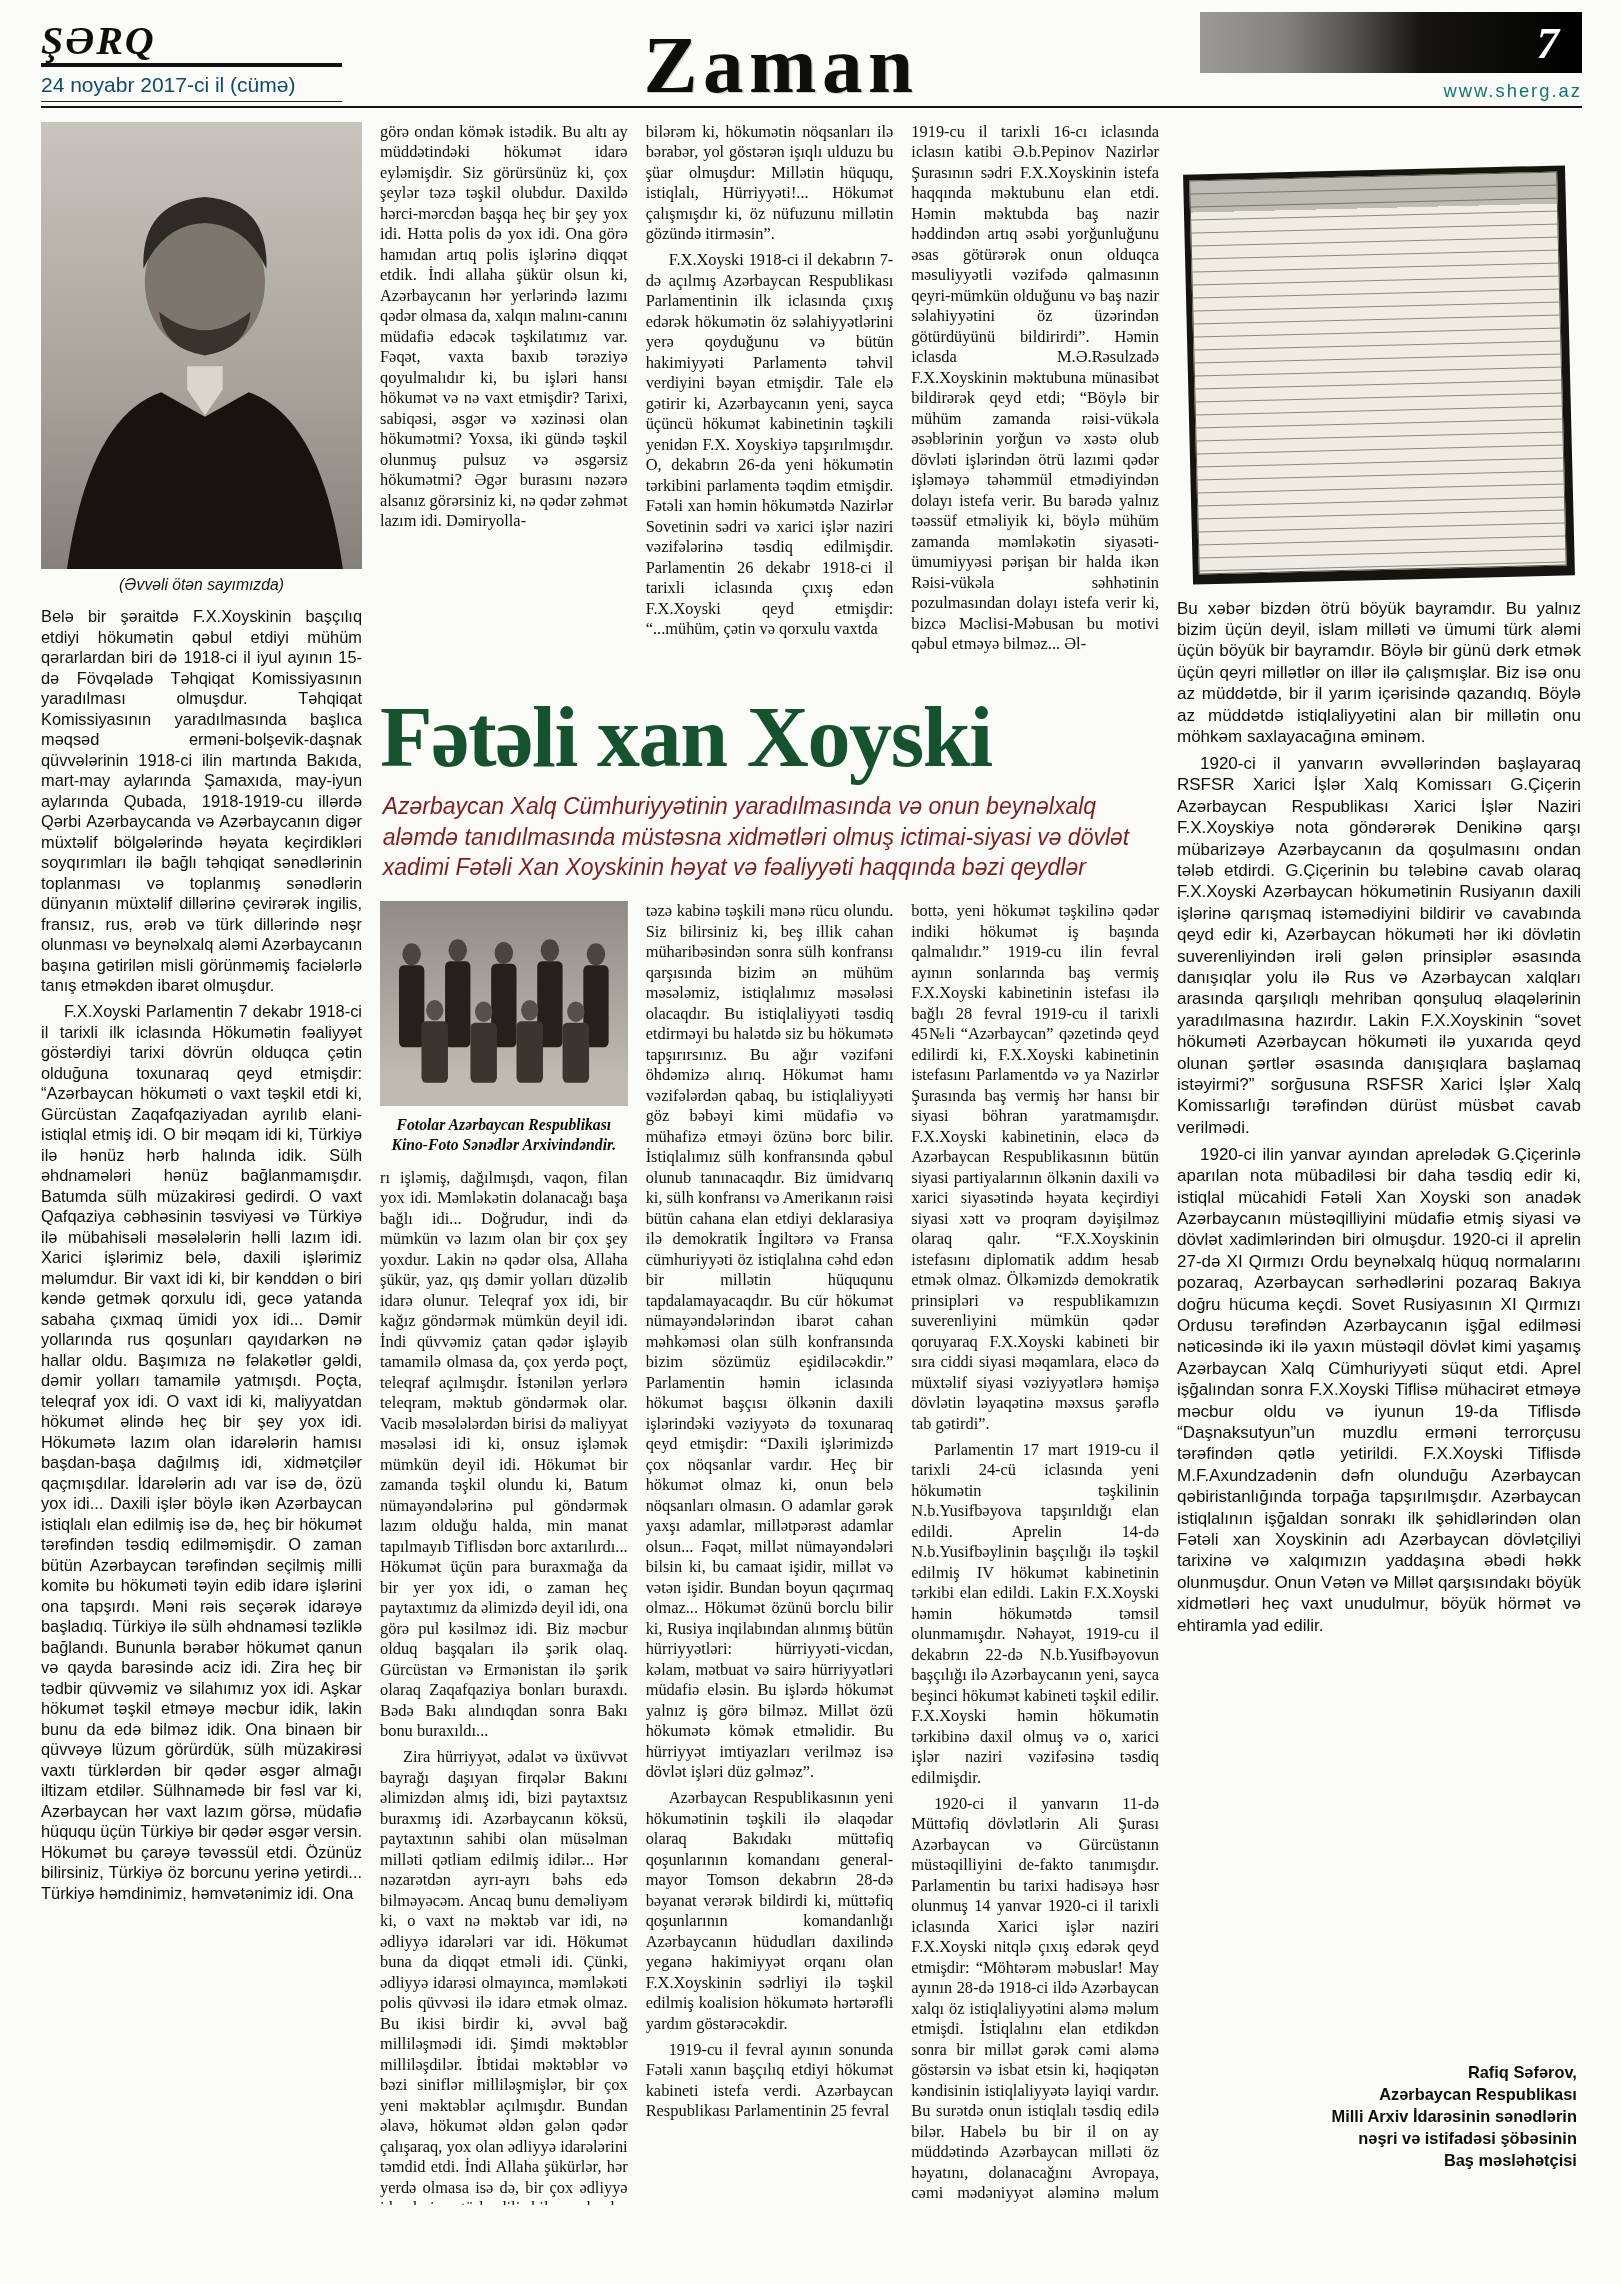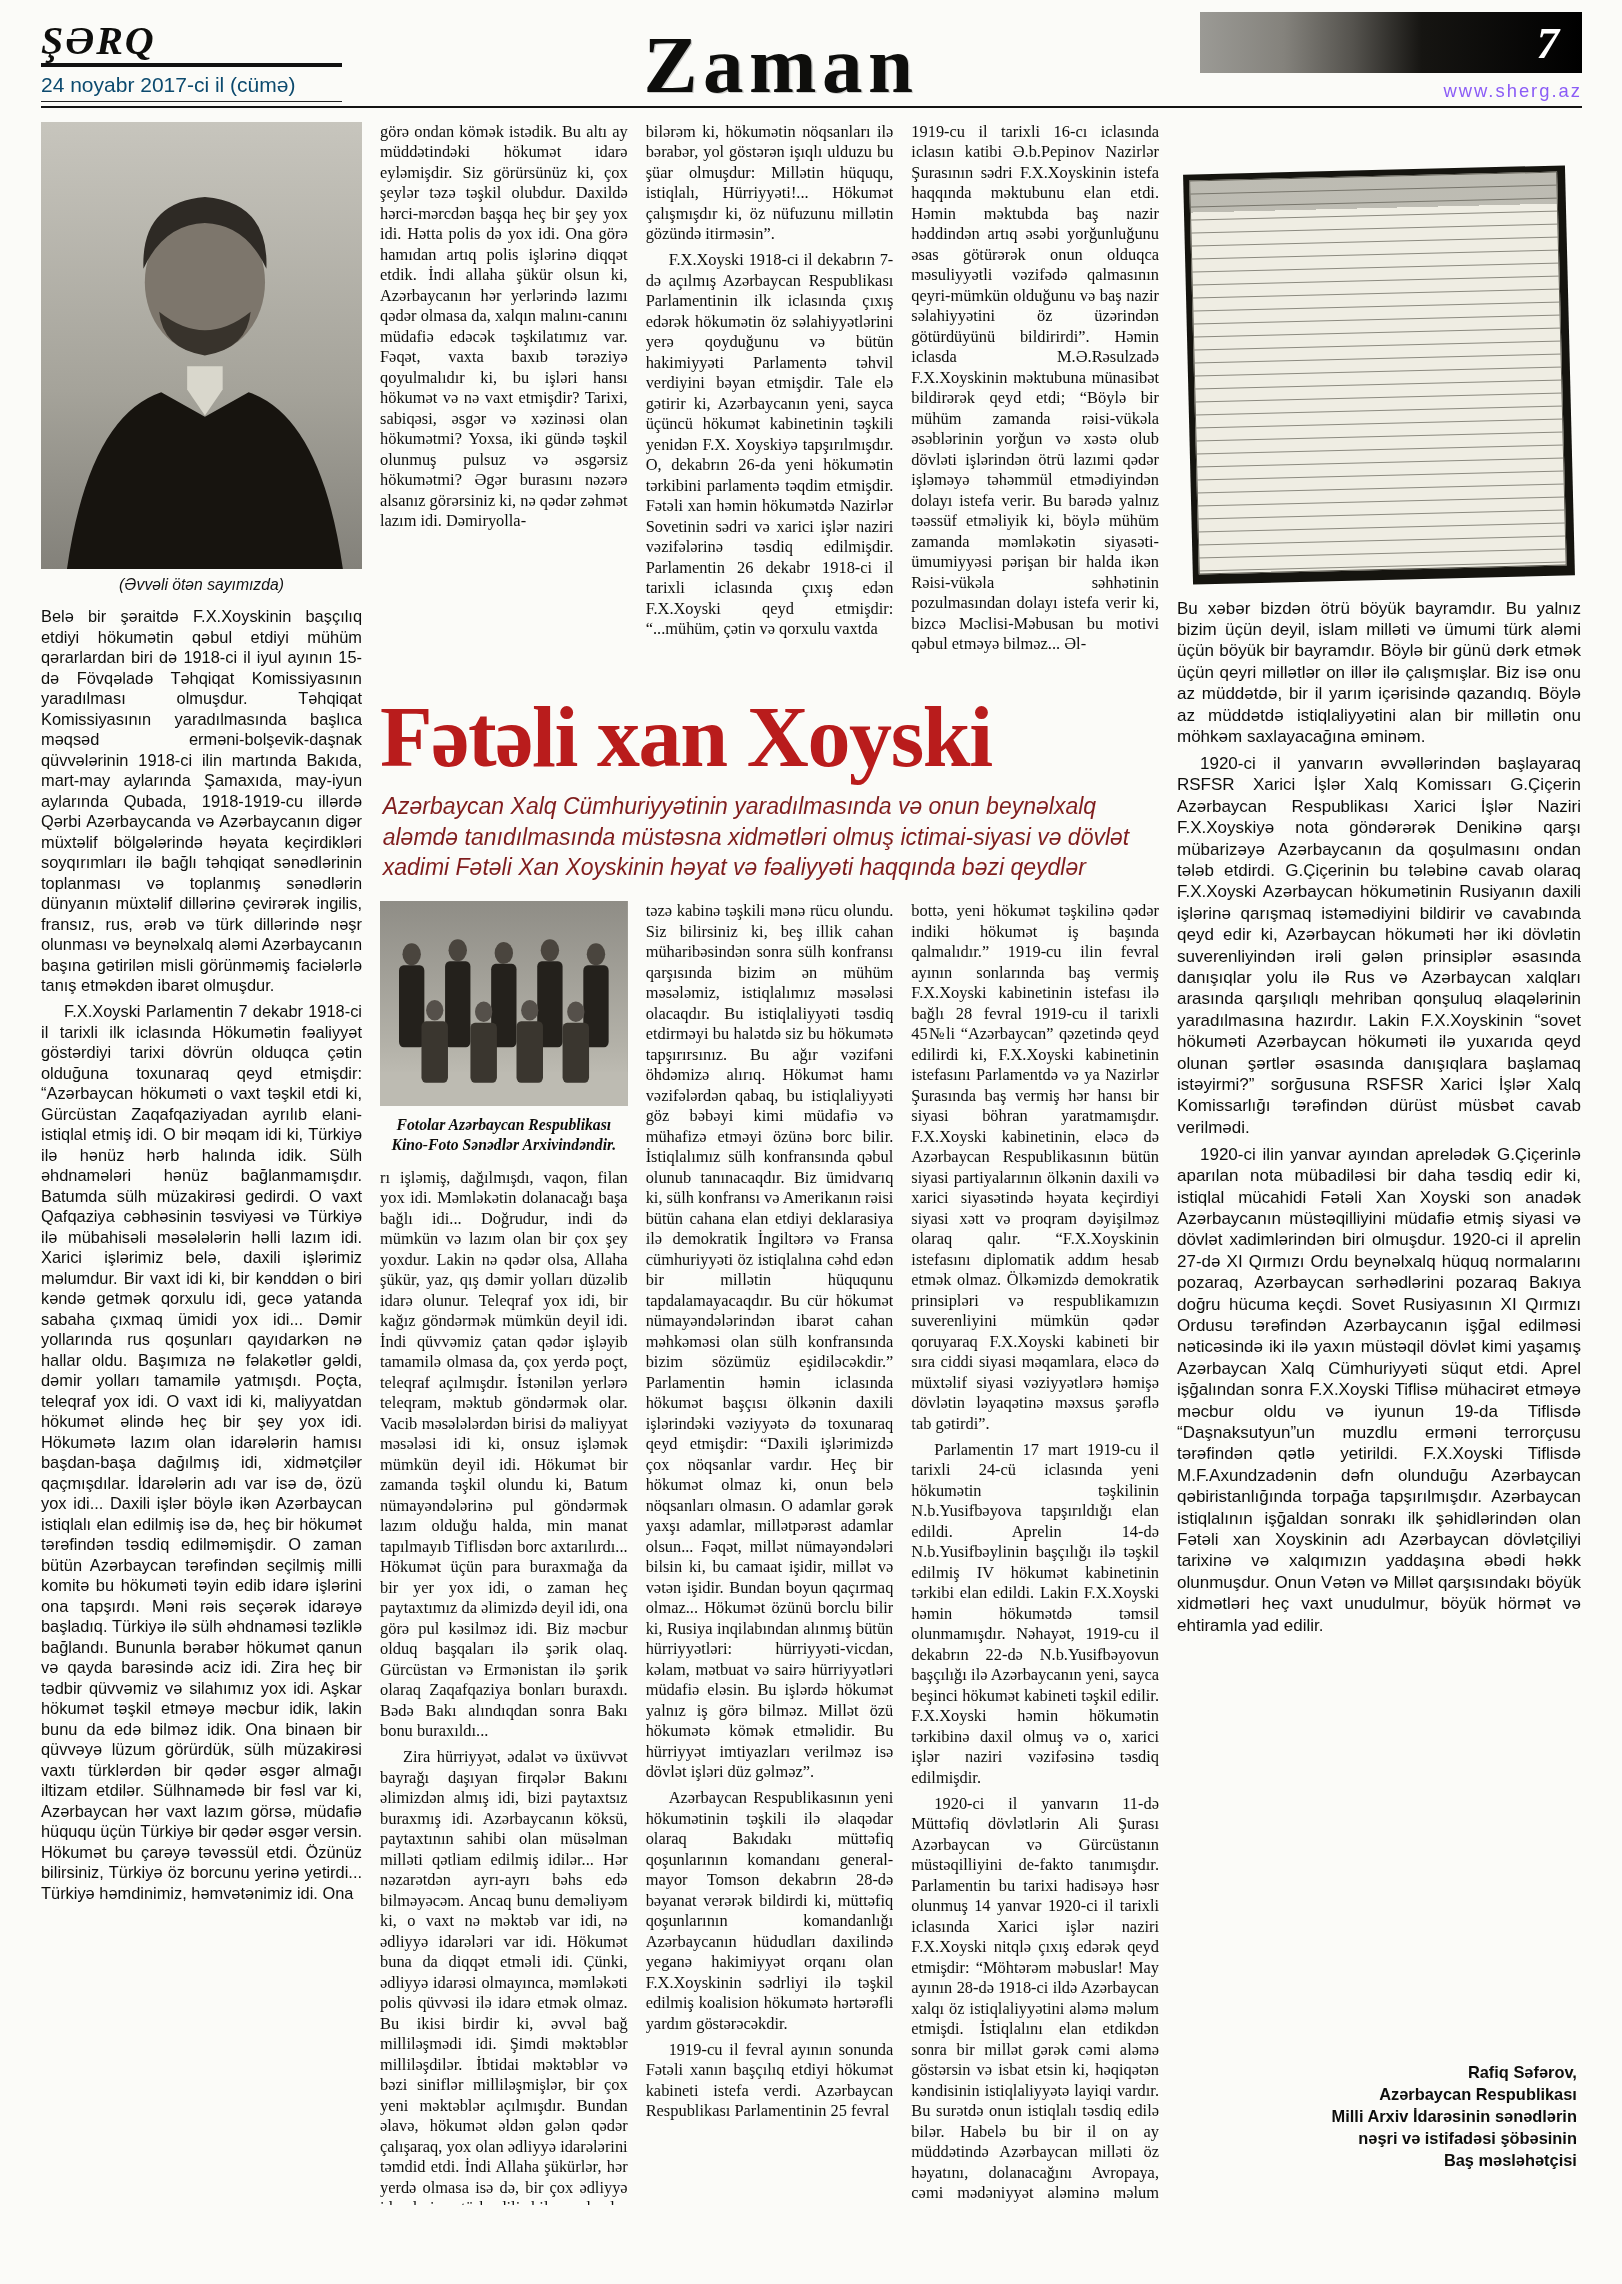--- a/index.html
+++ b/index.html
@@ -22,21 +22,21 @@
     font-weight:bold; font-size:81px; line-height:0.9; letter-spacing:5.5px; margin-top:-4.1px;
     text-shadow:1.4px 1.4px 0 rgba(0,0,0,0.18);
   }
   .mh-right { width:382px; display:flex; flex-direction:column; align-items:flex-end; }
   .page-box {
     width:382px; height:61px;
     background:linear-gradient(90deg,#9b9a95 0%,#84827c 22%,#55534e 40%,#161512 58%,#000 100%);
     display:flex; align-items:center; justify-content:flex-end; padding-right:23px; box-sizing:border-box;
   }
   .page-num { color:#ffffff; font-size:45px; font-weight:bold; font-style:italic; font-family:"Liberation Serif", serif; }
-  .website { margin-top:6.8px; font-size:18.4px; letter-spacing:2px; color:#8b5cf6; }
+  .website { margin-top:6.8px; font-size:18.4px; letter-spacing:2px; color:#0f766e; }
   .top-rule { border-top:2px solid #141414; margin:4.1px 41px 0 41px; }
 
   
   .content {
     display:grid; grid-template-columns:321px 779px 404px; column-gap:18px;
     padding:13.7px 41px 0 41px; height:2083px; overflow:hidden;
   }
   .col { overflow:hidden; }
 
   
@@ -49,21 +49,21 @@
   
   .portrait { width:321px; height:447px; background:#9a988f; }
   .portrait svg { display:block; width:100%; height:100%; }
   .caption { text-align:center; font-style:italic; font-size:15.7px; margin:6.8px 0 11px 0; color:#111; }
 
   
   .col-mid { display:flex; flex-direction:column; overflow:hidden; }
   .top-band { height:555px; display:grid; grid-template-columns:repeat(3,1fr); column-gap:18px; overflow:hidden; }
   .headline {
     margin:15px 0 2.7px 0; font-family:"Liberation Serif", serif; font-weight:bold;
-    font-size:86px; line-height:1.05; letter-spacing:-1.4px; white-space:nowrap; color:#b91c1c;
+    font-size:86px; line-height:1.05; letter-spacing:-1.4px; white-space:nowrap; color:#14532d;
   }
   .deck { font-style:italic; font-size:23px; line-height:1.32; margin:6.8px 2.7px 19px 2.7px; color:#7f1d1d; }
   .lower-band { flex:1; display:grid; grid-template-columns:repeat(3,1fr); column-gap:18px; overflow:hidden; }
   .group-photo { width:100%; height:205px; background:#aeaca4; }
   .group-photo svg { display:block; width:100%; height:100%; }
   .photo-caption { font-weight:bold; font-style:italic; text-align:center; font-size:15.7px; line-height:1.3; margin:8.2px 0 12.3px 0; }
 
   
   .doc-photo { width:382px; height:410px; margin:48px 0 18px 11px; transform:rotate(-1.4deg); background:#15140f; padding:5.5px 8.2px 9.6px 5.5px; box-sizing:border-box; }
   .doc-paper {

